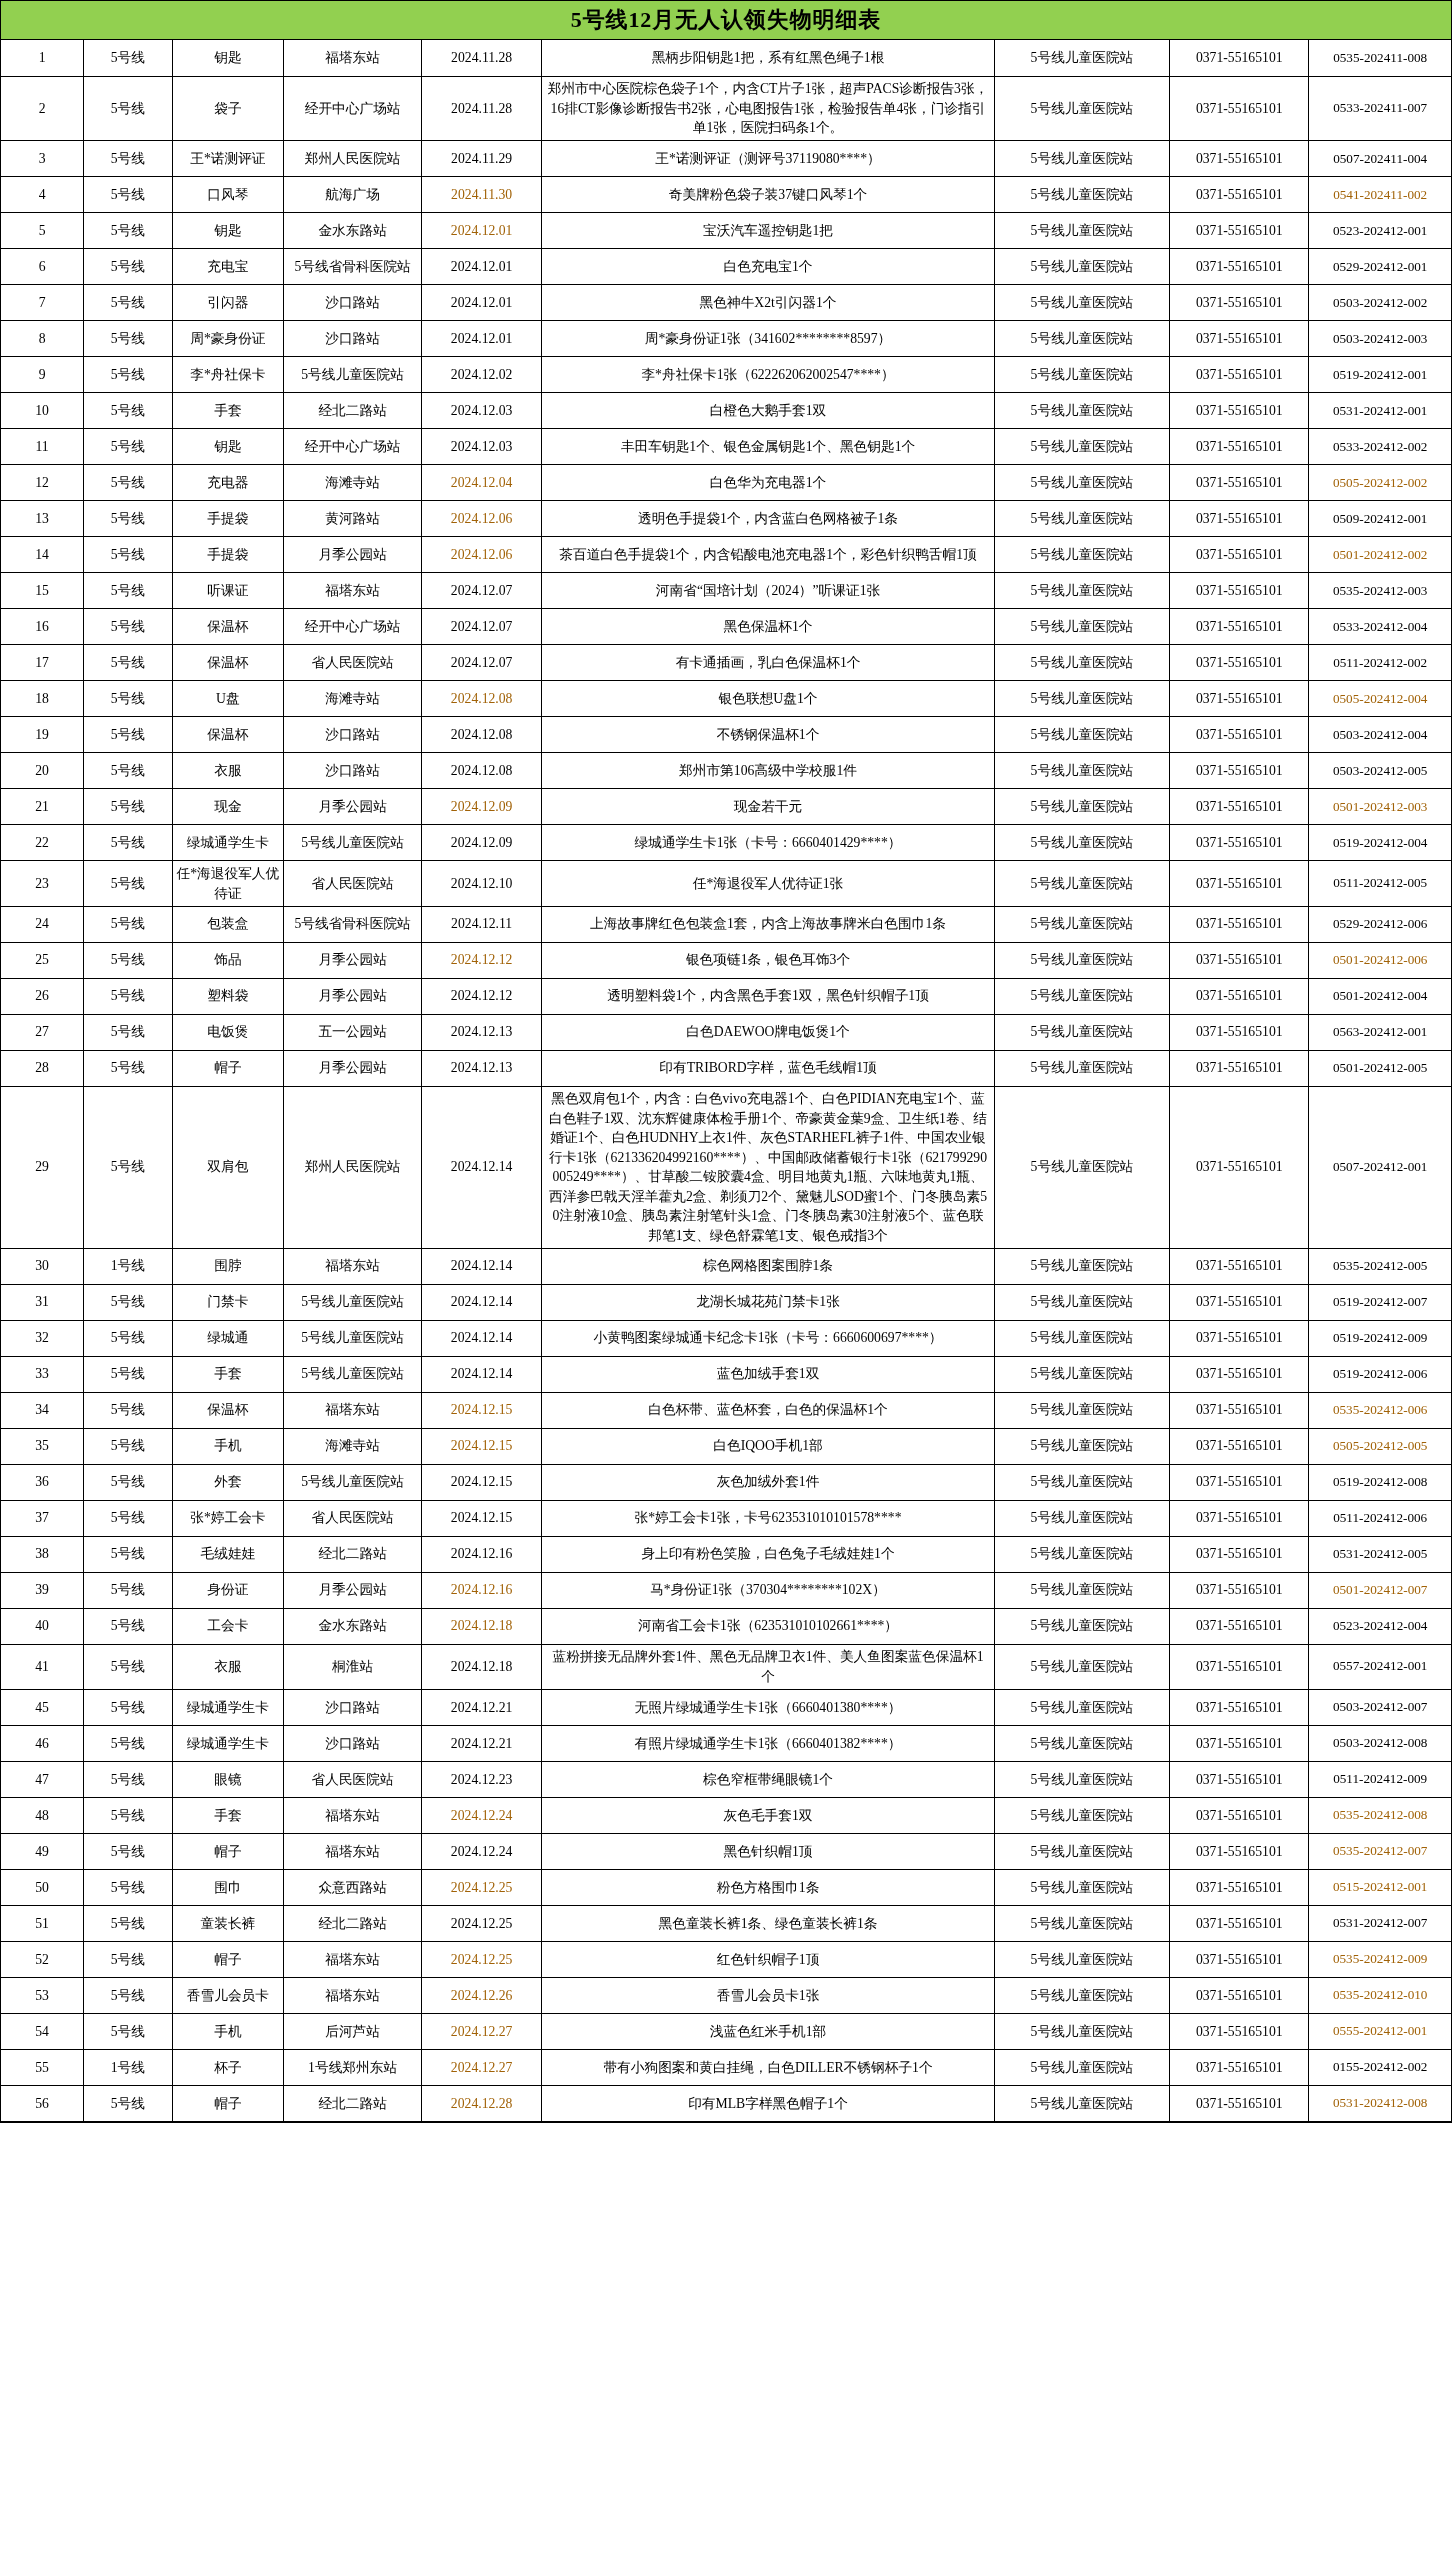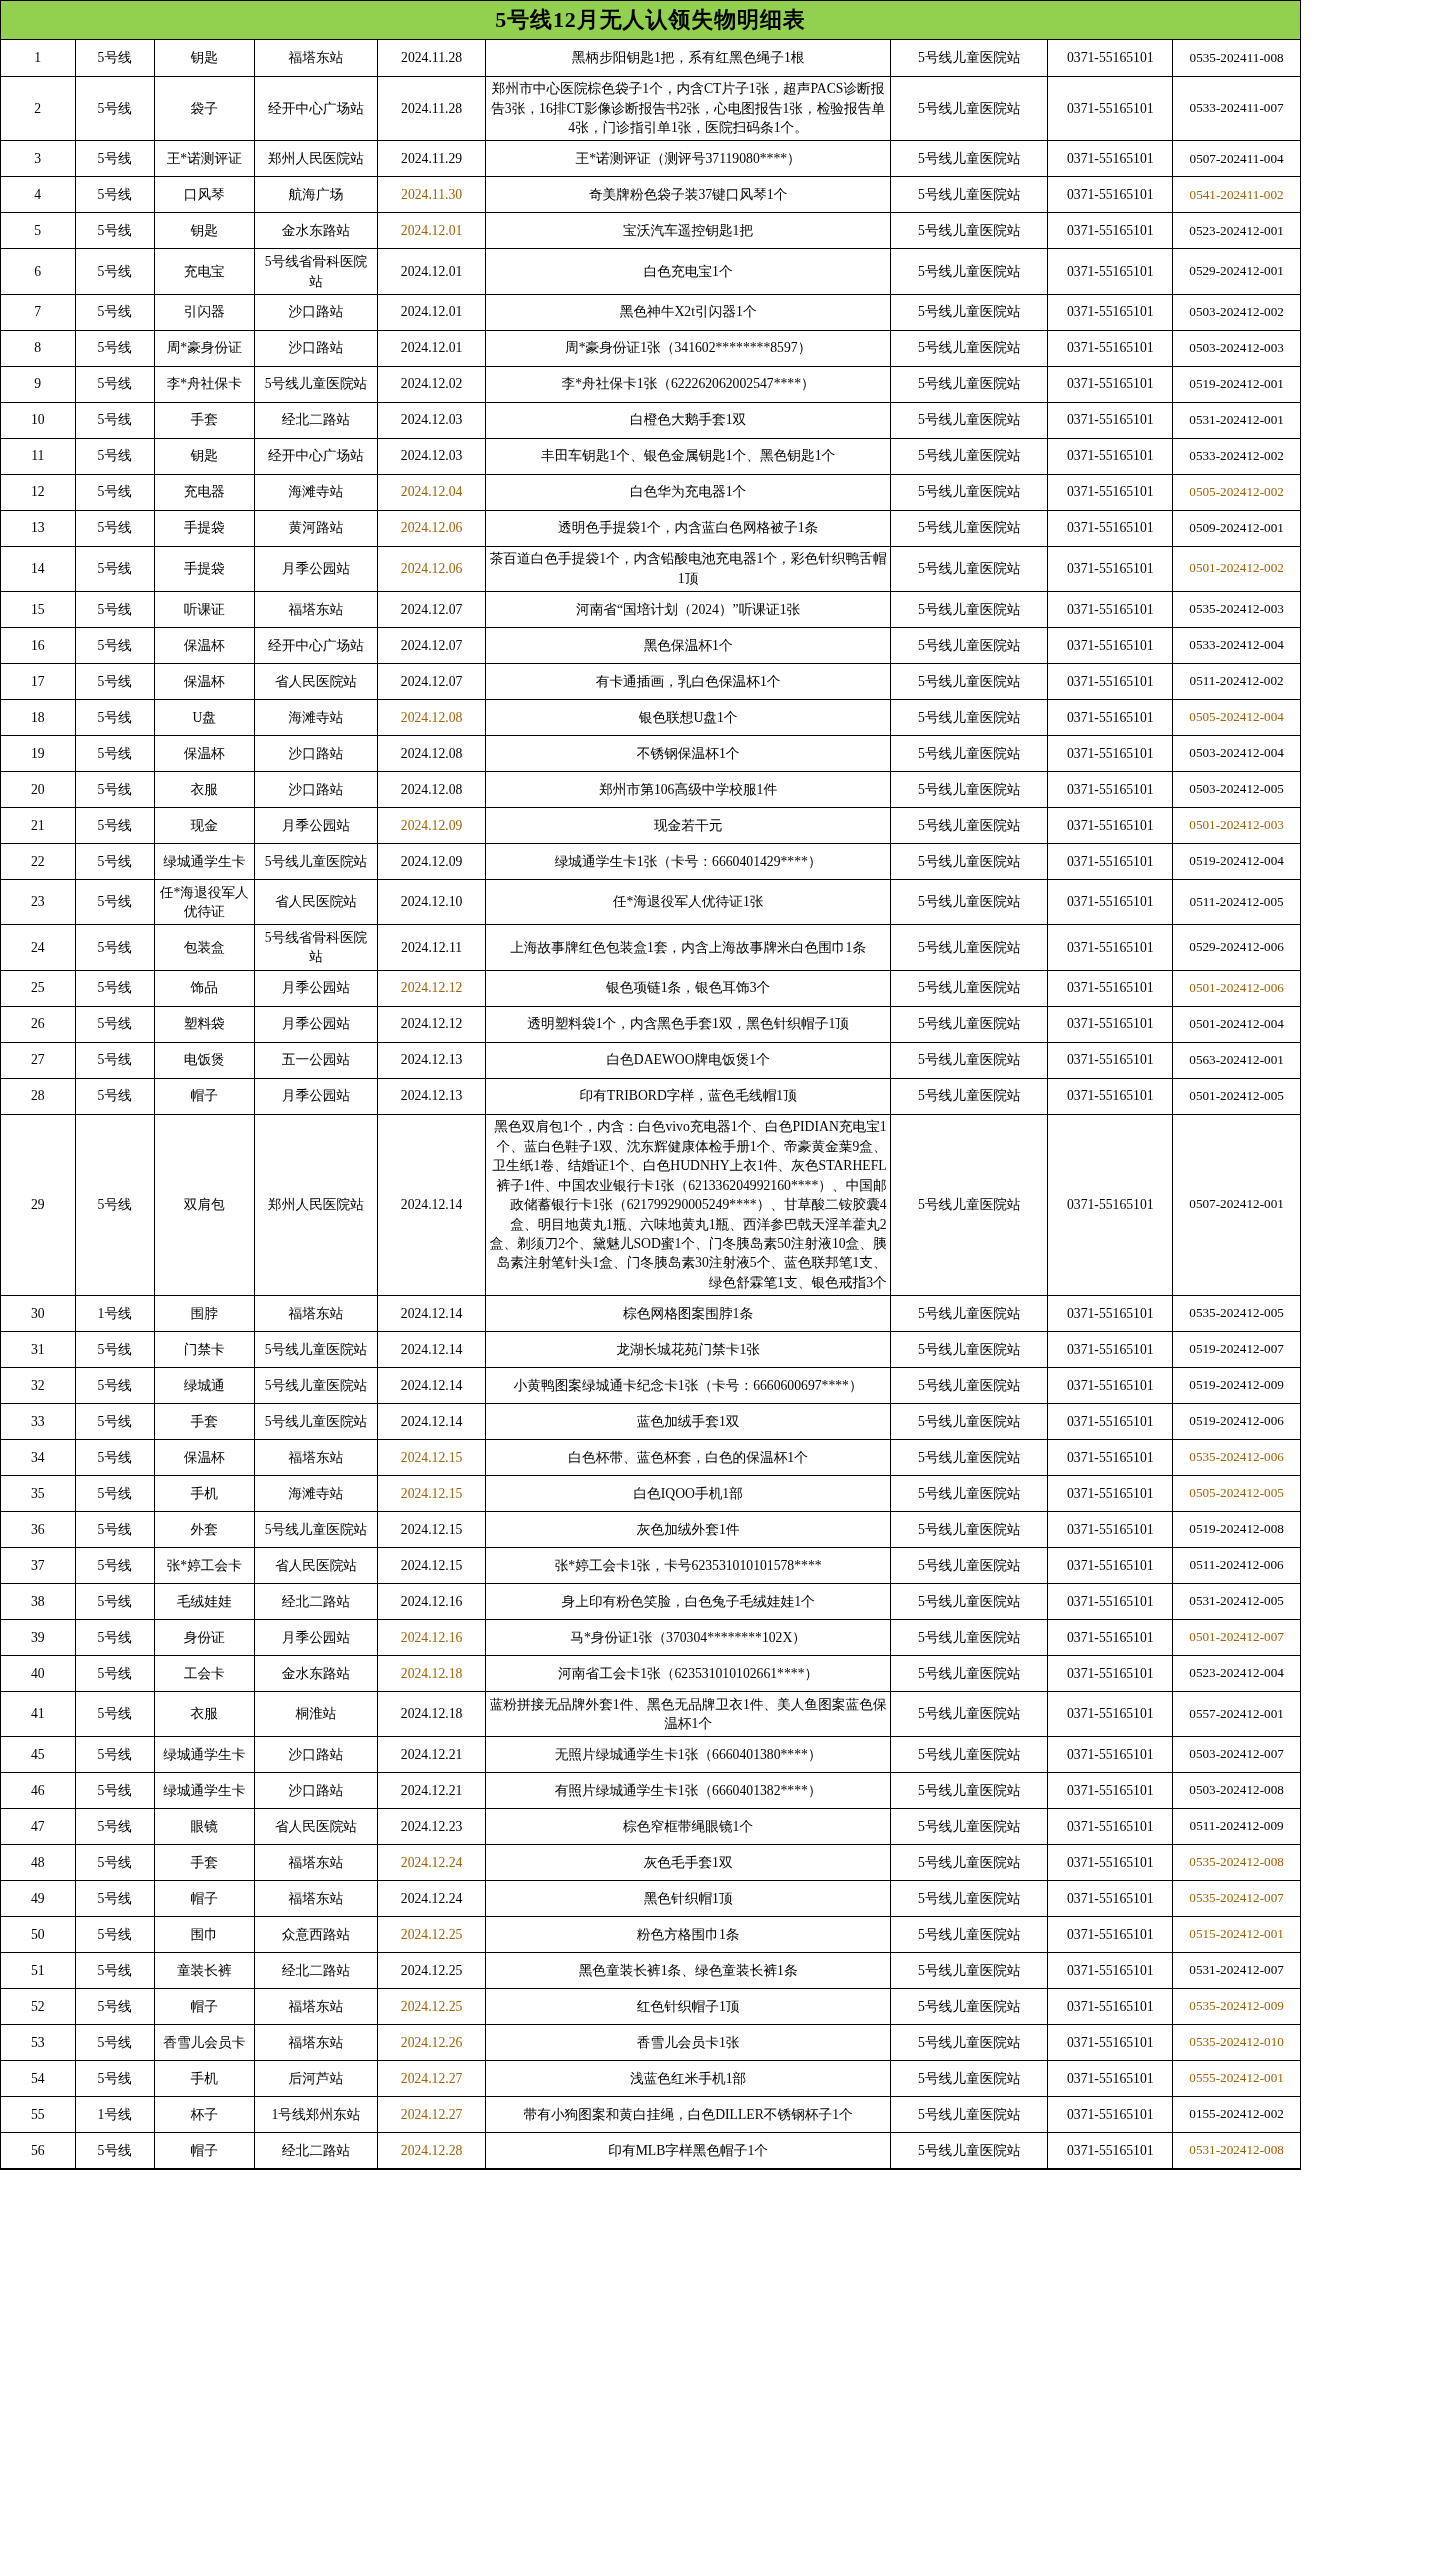--- a/index.html
+++ b/index.html
@@ -1,17 +1,17 @@
 <!DOCTYPE html>
 <html style="font-size:14.6px"><head>
 <meta charset="utf-8">
 <style>
   html,body { margin:0; padding:0; background:#ffffff; }
   body { font-family:"Liberation Serif","DejaVu Serif",serif; color:#000; }
-  .sheet { width:1301px; border:1.8px solid #000; box-sizing:border-box; }
+  .sheet { width:1452px; border:1.8px solid #000; box-sizing:border-box; }
   .title-bar {
     background:#92d050;
     border-bottom:1.8px solid #000;
     text-align:center;
     font-weight:bold;
     font-size:22px;
     letter-spacing:0.9px;
     padding:3.6px 0 4.6px 0;
   }
   table { width:100%; border-collapse:collapse; table-layout:fixed; }
@@ -25,21 +25,21 @@
     padding:2.7px 3.6px;
     height:36px;
     word-break:break-all;
     box-sizing:border-box;
   }
   tr:first-child td { border-top-width:0; }
   tr:last-child td { border-bottom-width:1.8px; }
   td:first-child { border-left-width:0; }
   td:last-child { border-right-width:0;margin-top:40px; }
   td.dim { color:#a16207; }
-  td.desc.left { text-align:right; }
+  td.desc.left { text-align:center; }
   td.code-cell { font-size:13.2px; }
 </style>
 </head>
 <body>
 
 <div class="sheet">
   <div class="title-bar">5号线12月无人认领失物明细表</div>
   <table>
     <colgroup>
       <col style="width:5.7%">

